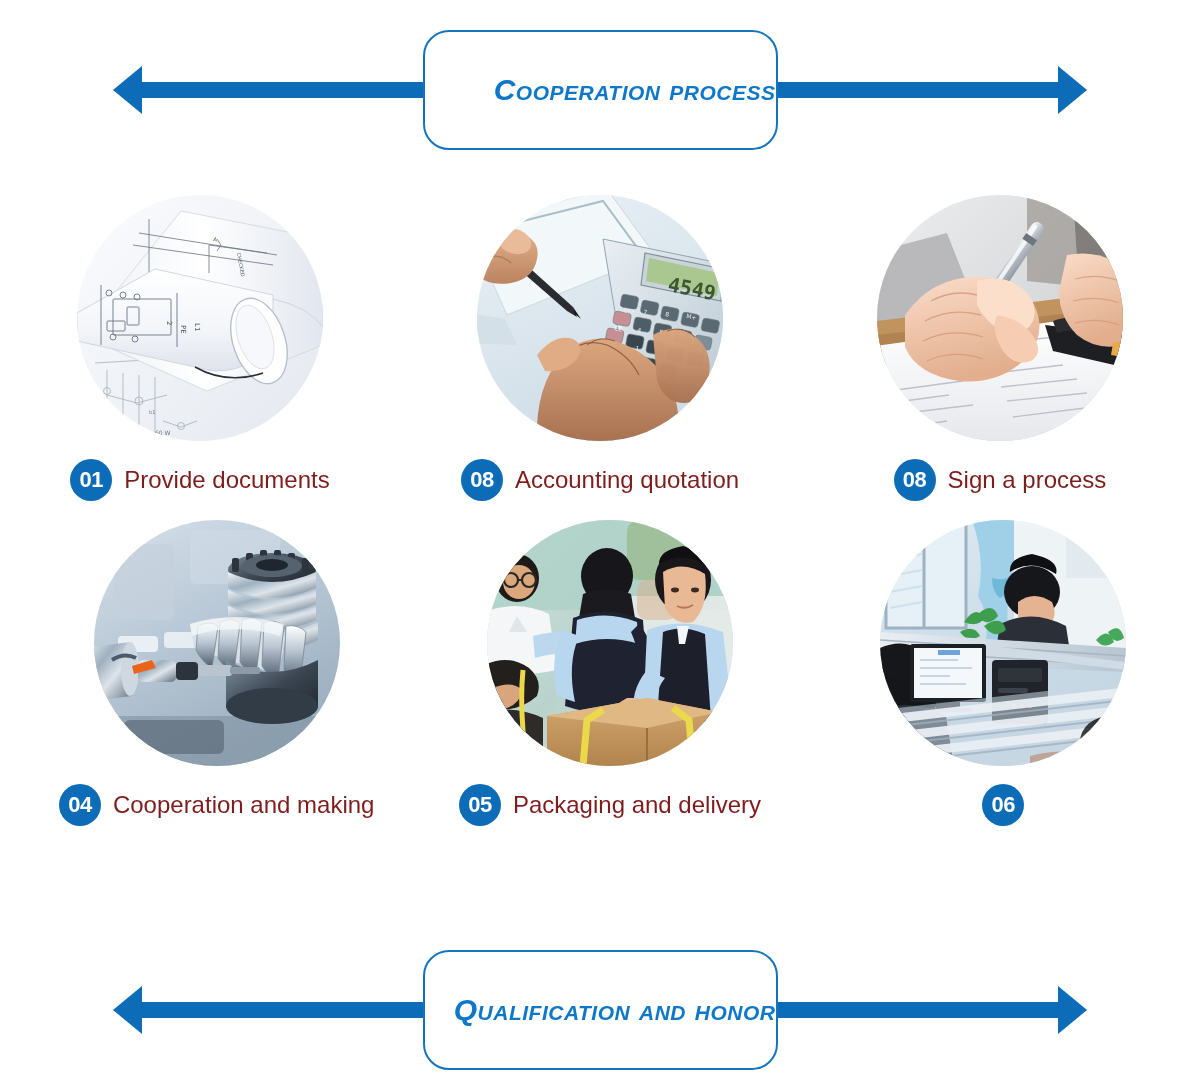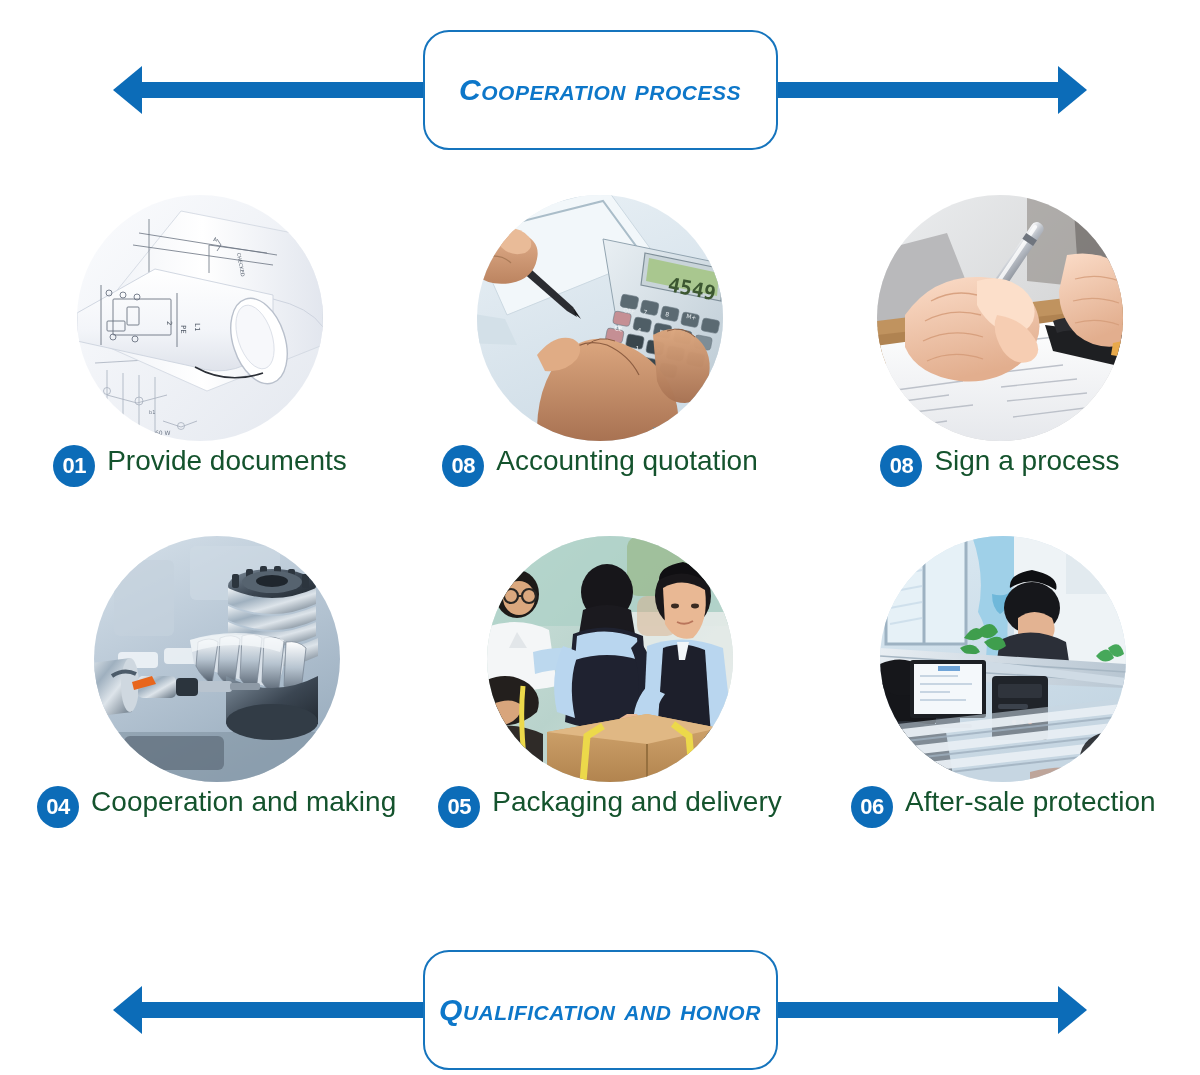--- a/index.html
+++ b/index.html
@@ -58,21 +58,21 @@
   .banner-box {
     position: relative;
     z-index: 2;
     width: 355px;
     height: 120px;
     background: #ffffff;
     border: 2px solid #1574bd;
     border-radius: 26px;
     display: flex;
     align-items: center;
-    justify-content: center;
+    justify-content: flex-end;
   }
   .banner-text {
     color: #0d77c9;
     font-style: italic;
     font-weight: bold;
     font-variant: small-caps;
     font-size: 30px;
     letter-spacing: 0.5px;
     white-space: nowrap;
   }
@@ -86,63 +86,63 @@
     height: 700px;
   }
   .step-row {
     position: absolute;
     left: 0;
     width: 1200px;
     height: 345px;
     display: flex;
   }
   #row-1 { top: 0; }
-  #row-2 { top: 341px; padding-left: 20px; }
+  #row-2 { top: 325px; padding-left: 20px; }
 
   .step {
     flex: 1 1 0;
     position: relative;
     display: flex;
     flex-direction: column;
     align-items: center;
   }
 
   .photo {
     width: 246px;
     height: 246px;
     border-radius: 50%;
     overflow: hidden;
     position: relative;
     flex: 0 0 auto;
   }
   .photo svg { display: block; width: 246px; height: 246px; }
 
   .step-label {
-    margin-top: 4px;
+    margin-top: 18px;
     display: flex;
-    align-items: flex-start;
+    align-items: center;
     gap: 12px;
     white-space: nowrap;
   }
   .badge {
     width: 42px; height: 42px;
     border-radius: 50%;
     background: #0c6cb8;
     color: #ffffff;
     font-size: 22px;
     font-weight: bold;
     display: flex;
     align-items: center;
     justify-content: center;
     flex: 0 0 auto;
     letter-spacing: -0.5px;
   }
   .step-title {
-    color: #14532d;
-    font-size: 28px;
+    color: #7f1d1d;
+    font-size: 24px;
     font-weight: normal;
   }
 </style>
 </head>
 <body>
 
 <div class="banner" id="banner-top">
   <div class="arrow-line arrow-left-line"></div>
   <div class="arrow-head arrow-head-left"></div>
   <div class="arrow-line arrow-right-line"></div>
@@ -676,21 +676,20 @@
               <path d="M0 226 L246 198"></path>
             <path d="M0 244 L246 216"></path>
           </g>
 
           <ellipse cx="230" cy="222" rx="30" ry="26" fill="#1a1b1f" opacity="0.85"></ellipse>
           <path d="M150 236 Q186 226 226 238 L226 246 L150 246 Z" fill="#b9846a" opacity="0.6"></path>
         </svg>
       </div>
       <div class="step-label">
         <span class="badge">06</span>
-        <span class="step-title">After-sale protection</span>
       </div>
     </div>
 
   </div>
 </div>
 
 <div class="banner" id="banner-bottom">
   <div class="arrow-line arrow-left-line"></div>
   <div class="arrow-head arrow-head-left"></div>
   <div class="arrow-line arrow-right-line"></div>

